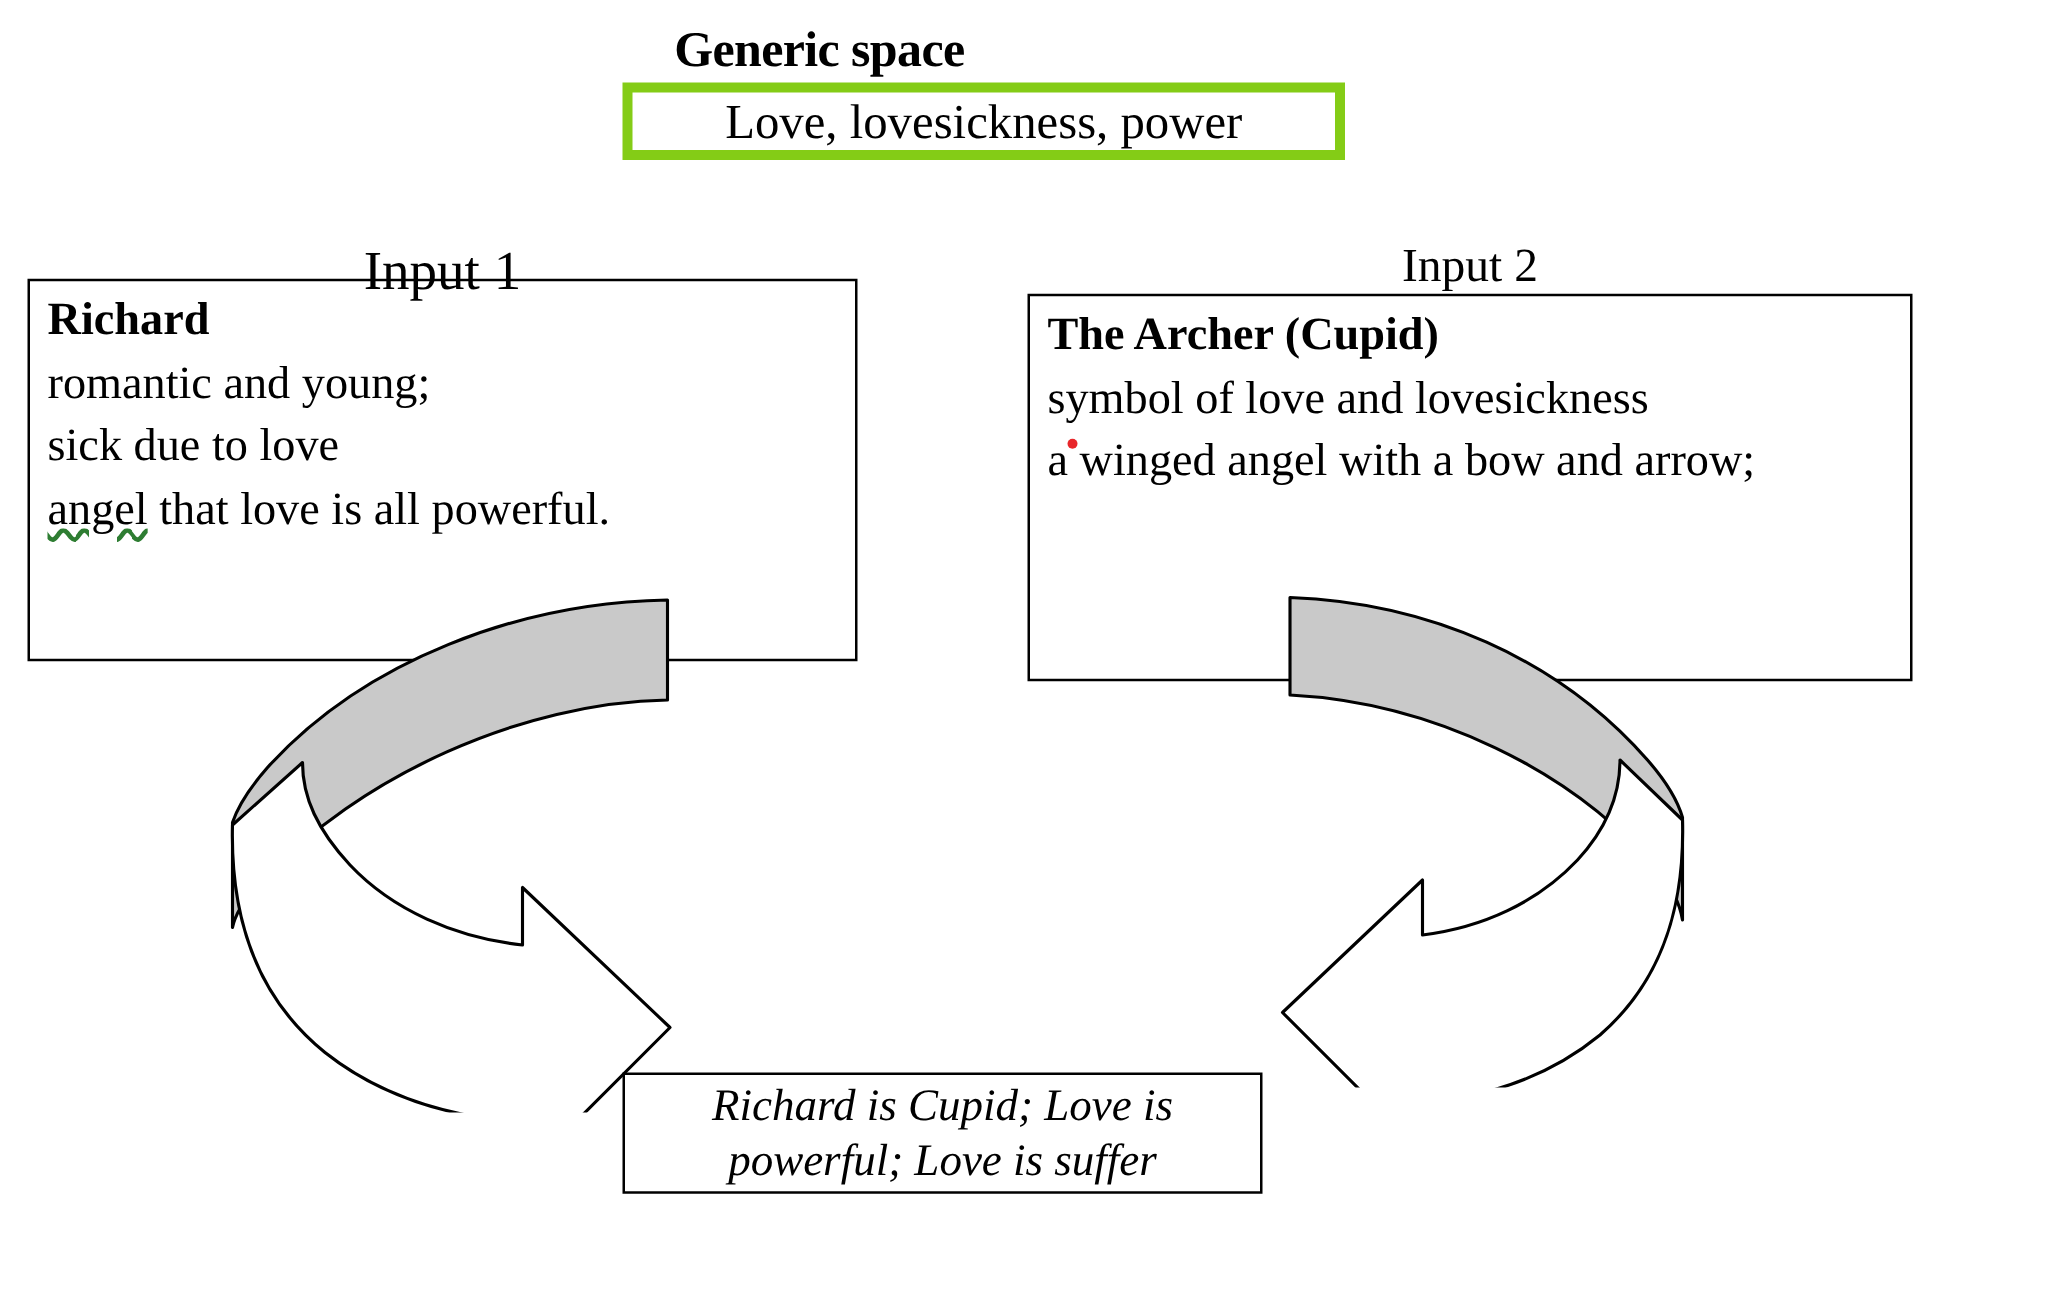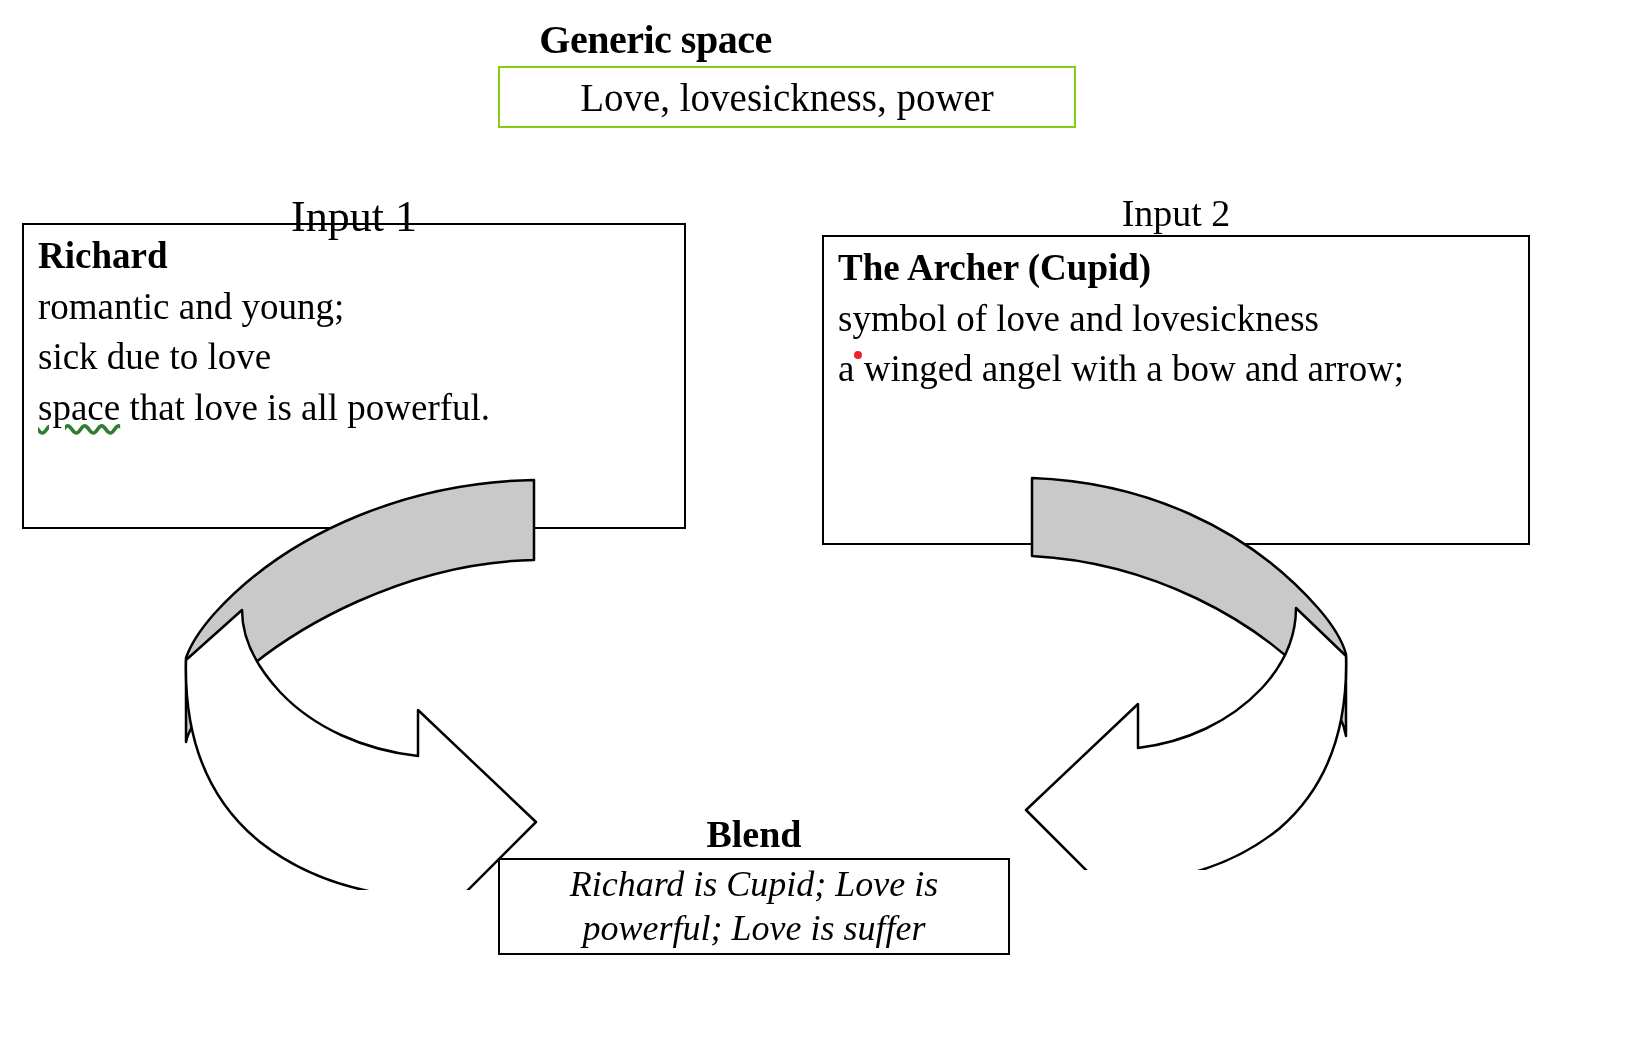--- a/index.html
+++ b/index.html
@@ -29,21 +29,21 @@
     font-weight: bold;
     font-size: 40px;
     letter-spacing: -0.5px;
   }
   .generic-box {
     position: absolute;
     left: 498px;
     top: 66px;
     width: 578px;
     height: 62px;
-    border: 2px solid #84cc16;
+    border: 8px solid #84cc16;
     box-sizing: border-box;
     display: flex;
     align-items: center;
     justify-content: center;
   }
   .generic-box-text {
     font-size: 39px;
     line-height: 1;
   }
 
@@ -167,21 +167,21 @@
   <div class="generic-title">Generic space</div>
   <div class="generic-box">
     <span class="generic-box-text">Love, lovesickness, power</span>
   </div>
 
   <div class="input1-title">Input 1</div>
   <div class="input-box" id="input1-box">
     <div class="box-line head">Richard</div>
     <div class="box-line">romantic and young;</div>
     <div class="box-line">sick due to love</div>
-    <div class="box-line"><span class="squiggle">space</span> that love is all powerful.</div>
+    <div class="box-line"><span class="squiggle">angel</span> that love is all powerful.</div>
   </div>
 
   <div class="input2-title">Input 2</div>
   <div class="input-box" id="input2-box">
     <div class="red-dot"></div>
     <div class="box-line head">The Archer  (Cupid)</div>
     <div class="box-line">symbol of love and lovesickness</div>
     <div class="box-line">a winged angel with a bow and arrow;</div>
   </div>
 
@@ -209,19 +209,18 @@
              C 236 394 186 408 138 412
              L 138 452
              L 26 340
              L 138 234
              L 138 278
              C 186 272 230 252 262 218
              C 286 192 296 166 296 138
              Z" fill="#ffffff" stroke="#000000" stroke-width="2.5" stroke-linejoin="round"></path>
   </svg>
 
-  <div class="blend-title">Blend</div>
   <div class="blend-box">
     <div class="blend-line">Richard is Cupid; Love is</div>
     <div class="blend-line">powerful; Love is suffer</div>
   </div>
 
 </div>
 
 </body></html>

